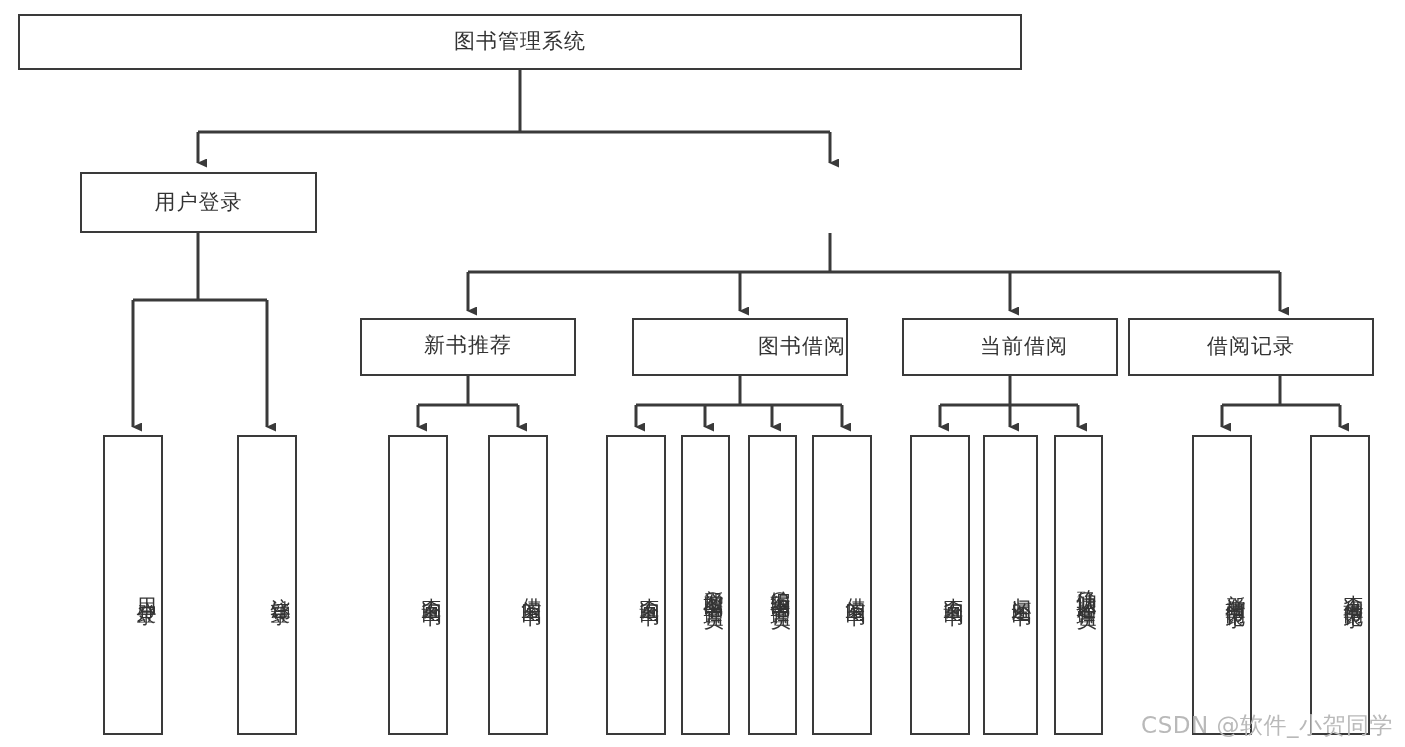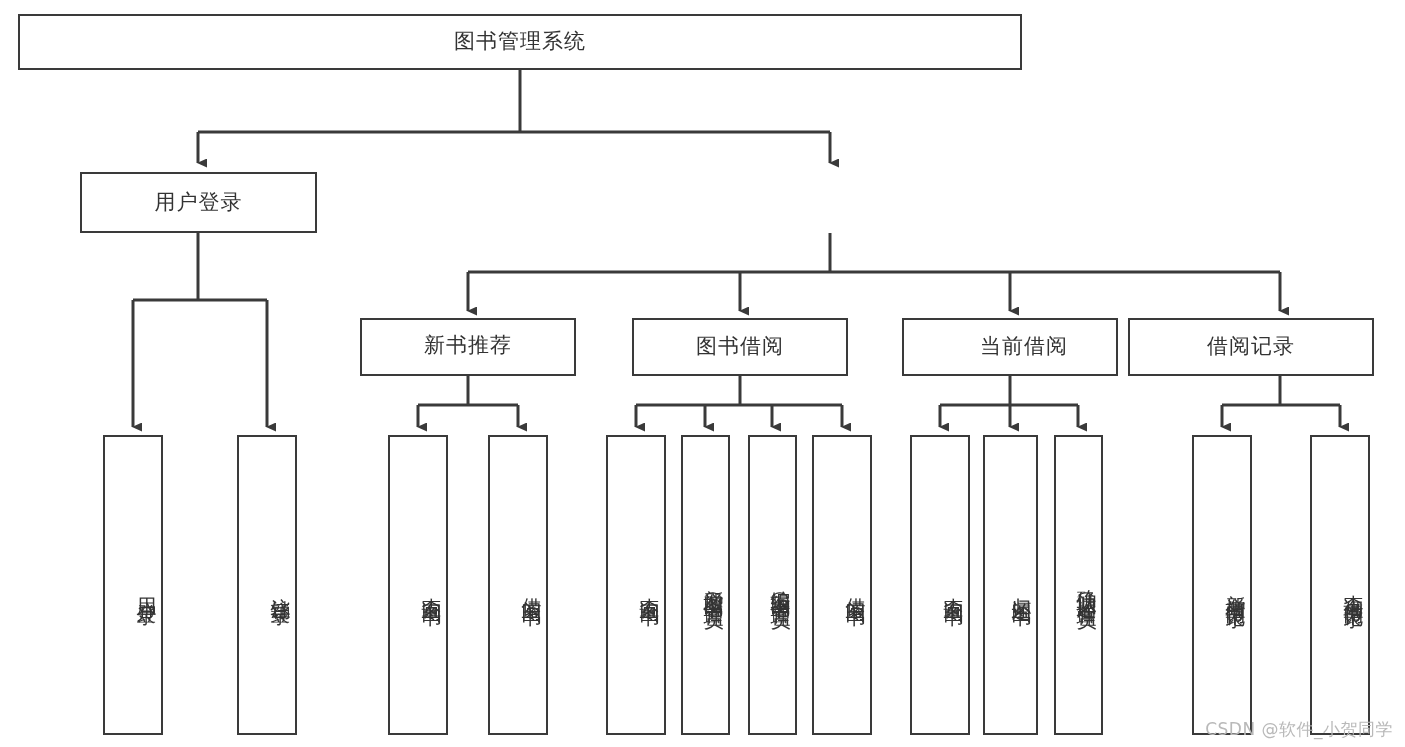--- a/index.html
+++ b/index.html
@@ -60,21 +60,21 @@
     left: 0;
     top: 0;
     width: 1405px;
     height: 747px;
     pointer-events: none;
   }
   #watermark {
     position: absolute;
     right: 12px;
     bottom: 6px;
-    font-size: 17px;
+    font-size: 23px;
     color: #b9b9b9;
     letter-spacing: 0.5px;
     white-space: nowrap;
     text-align: center;
   }
 </style>
 </head>
 <body>
 
 <div id="diagram-root">
@@ -138,21 +138,21 @@
 
   <div class="node-box horiz" style="left:80px; top:172px; width:237px; height:61px;">
     <span class="node-label">用户登录</span>
   </div>
 
 
   <div class="node-box horiz" style="left:360px; top:318px; width:216px; height:58px;font-family:Liberation Mono, monospace;">
     <span class="node-label">新书推荐</span>
   </div>
 
-  <div class="node-box horiz" style="left:632px; top:318px; width:216px; height:58px;">
+  <div class="node-box horiz" style="left:632px; top:318px; width:216px; height:58px;justify-content:flex-end;">
     <span class="node-label">图书借阅</span>
   </div>
 
   <div class="node-box horiz" style="left:902px; top:318px; width:216px; height:58px;padding-left:28px;">
     <span class="node-label">当前借阅</span>
   </div>
 
   <div class="node-box horiz" style="left:1128px; top:318px; width:246px; height:58px;">
     <span class="node-label">借阅记录</span>
   </div>

